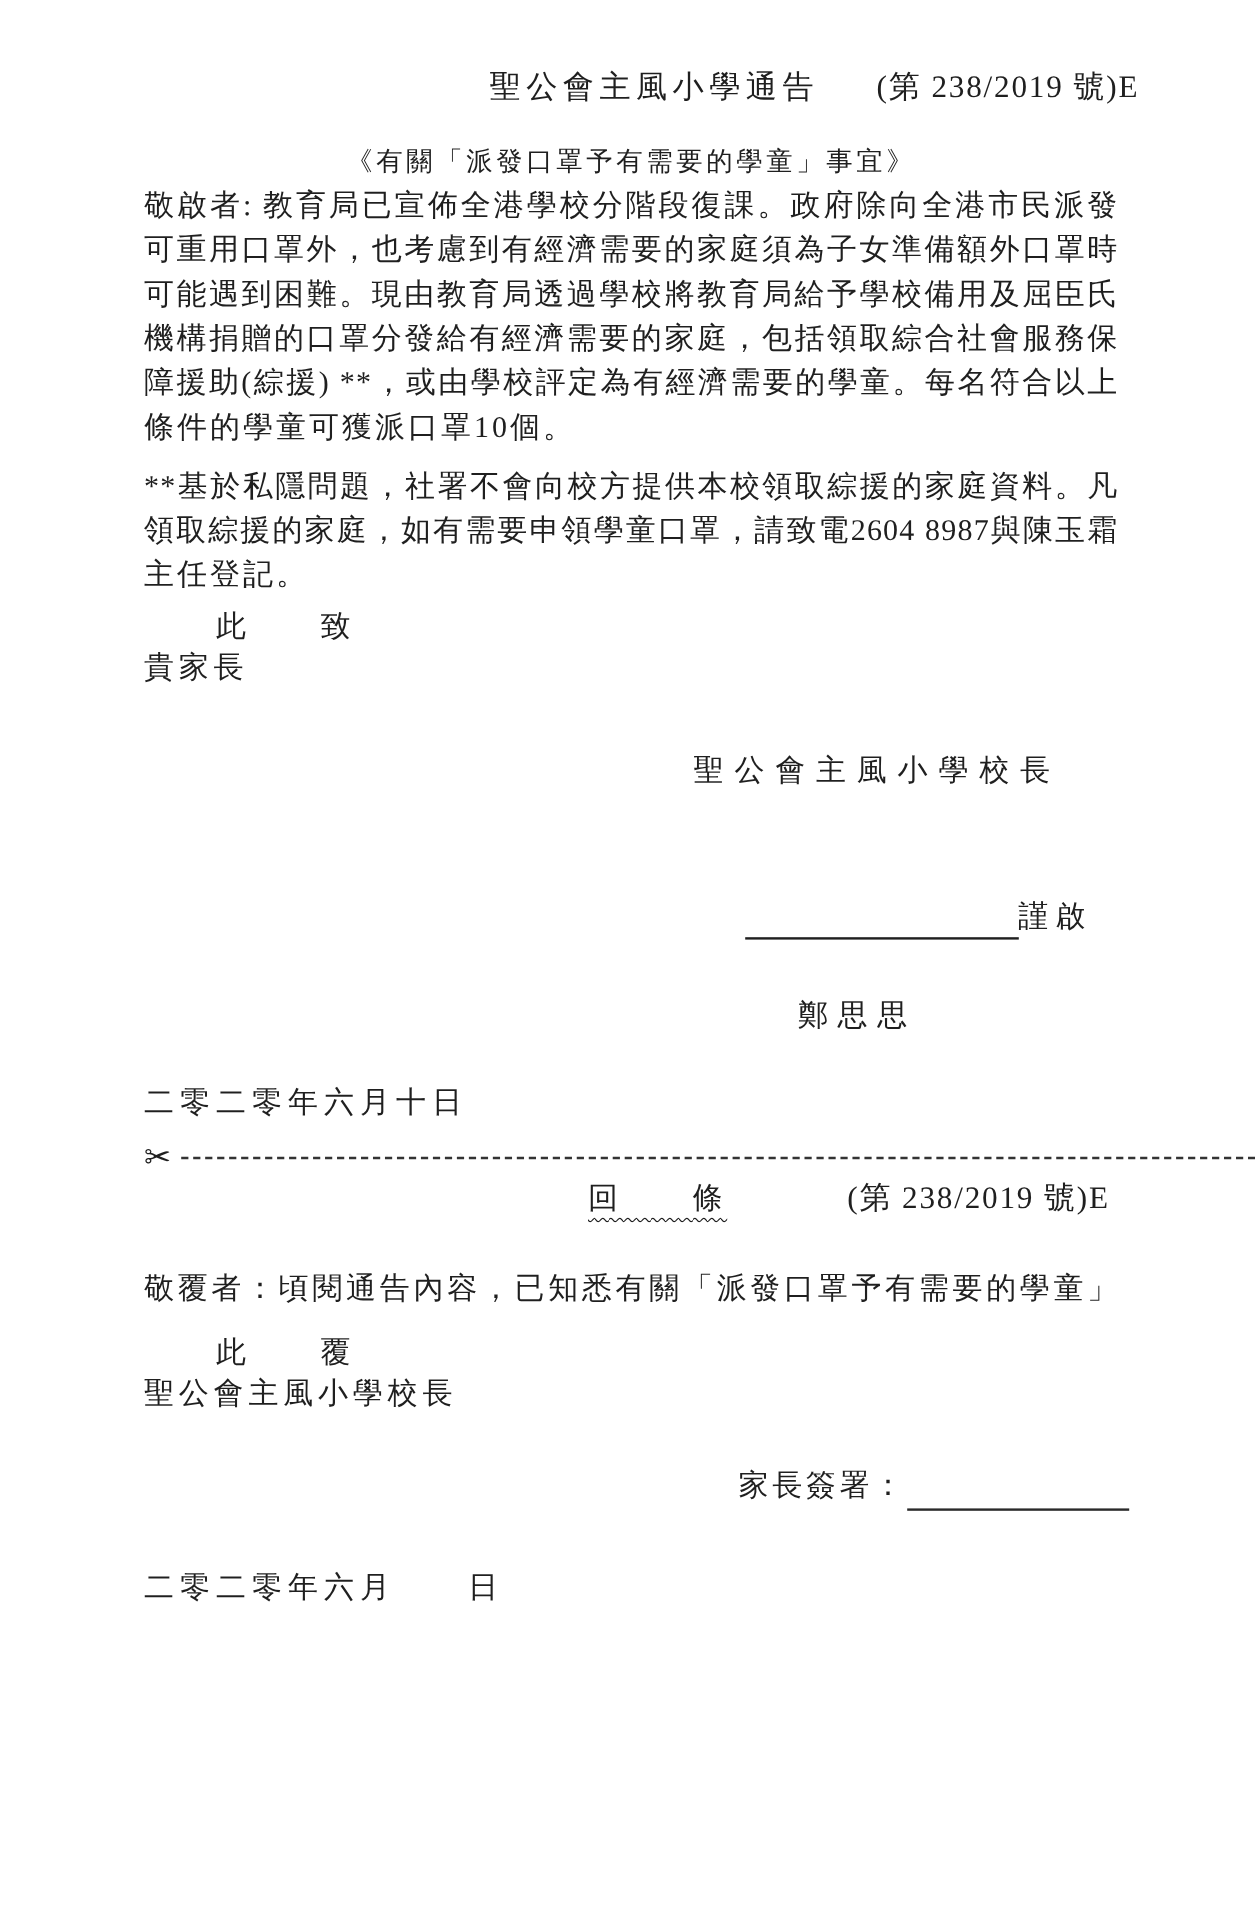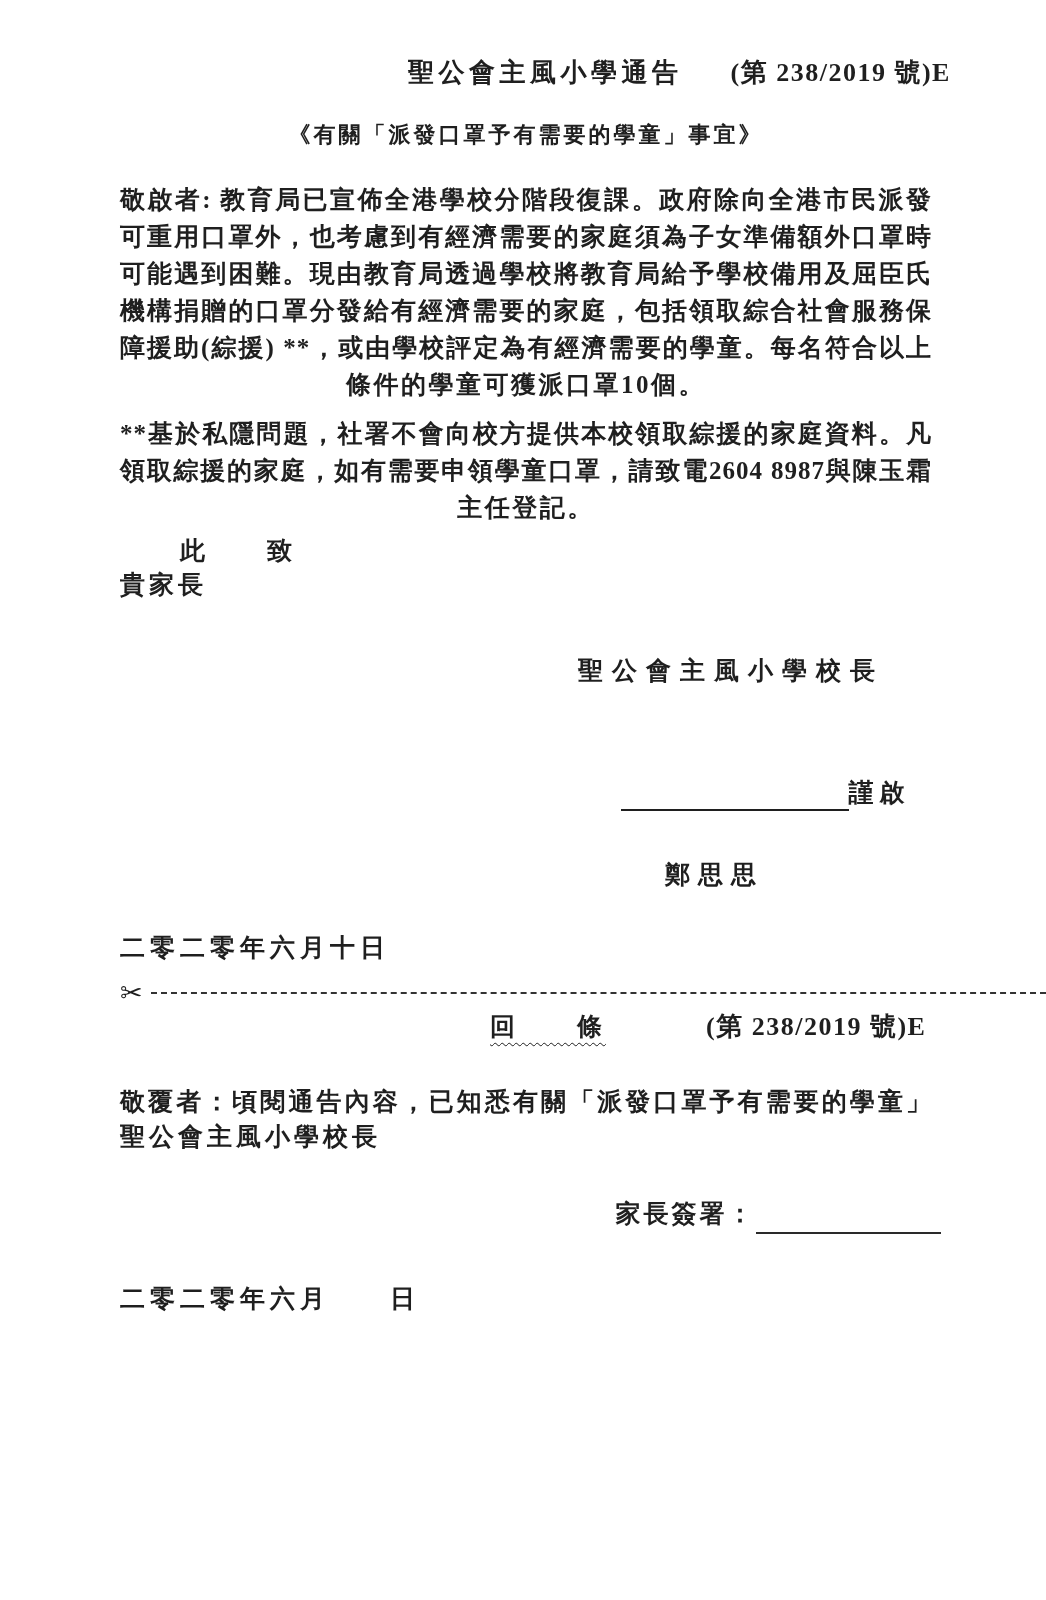--- a/index.html
+++ b/index.html
@@ -5,34 +5,33 @@
   html,body { margin:0; padding:0; background:#e8e8e8; }
   .page {
     position:relative;
     width:1046px; height:1600px;
     margin:0 auto;
     background:#ffffff;
     font-family:"Liberation Serif","DejaVu Serif",serif;
     color:#1f1f1f;
     font-size:25px;
     overflow:hidden;
-    font-weight:bold;
   }
   .content { padding:55px 114px 0 120px; }
   .line { line-height:37px; white-space:pre; }
   .just  { text-align:justify; text-align-last:justify; white-space:normal; letter-spacing:1px; }
-  .plain { letter-spacing:2.5px;text-align:center; }
+  .plain { letter-spacing:2.5px; }
 
   .header-row { display:flex; align-items:baseline; padding-left:288px; }
   .notice-title { font-size:26px; letter-spacing:4.5px; white-space:pre; }
   .refno { font-size:26px; letter-spacing:1.5px; margin-left:48px; white-space:pre; }
 
   .subject { margin-top:26px; text-align:center; font-size:22px; letter-spacing:3px; line-height:37px; }
 
-  .para1 { margin-top:28px; }
+  .para1 { }
   .para2 { margin-top:12px; }
 
   .closing   { margin-top:8px; margin-left:60px; line-height:34px; letter-spacing:4px; white-space:pre; }
   .addressee { line-height:34px; letter-spacing:4px; white-space:pre; }
 
   .sig-title { margin-top:50px; margin-left:458px; line-height:37px; letter-spacing:9px; white-space:pre; }
   .sig-row   { margin-top:48px; margin-left:463px; line-height:37px; white-space:pre; }
   .sig-underline { display:inline-block; width:228px; border-bottom:2px solid #1f1f1f; height:30px; vertical-align:bottom; }
   .sig-suffix { letter-spacing:6px; }
   .sig-name  { margin-top:8px; margin-left:545px; line-height:37px; letter-spacing:8px; white-space:pre; }
@@ -114,20 +113,21 @@
 
     <div class="slip-header">
       <span class="slip-title">回　　條</span>
       <span class="slip-refno">(第 238/2019 號)E</span>
     </div>
 
     <div class="slip-para">
       <div class="line just">敬覆者：頃閱通告內容，已知悉有關「派發口罩予有需要的學童」</div>
     </div>
 
+    <div class="closing2">此　　覆</div>
     <div class="addressee2">聖公會主風小學校長</div>
 
 
     <div class="parent-row">
       <span>家長簽署：</span><span class="fill-line w185"></span>
     </div>
 
     <div class="final-date">二零二零年六月　　日</div>
 
   </div>

